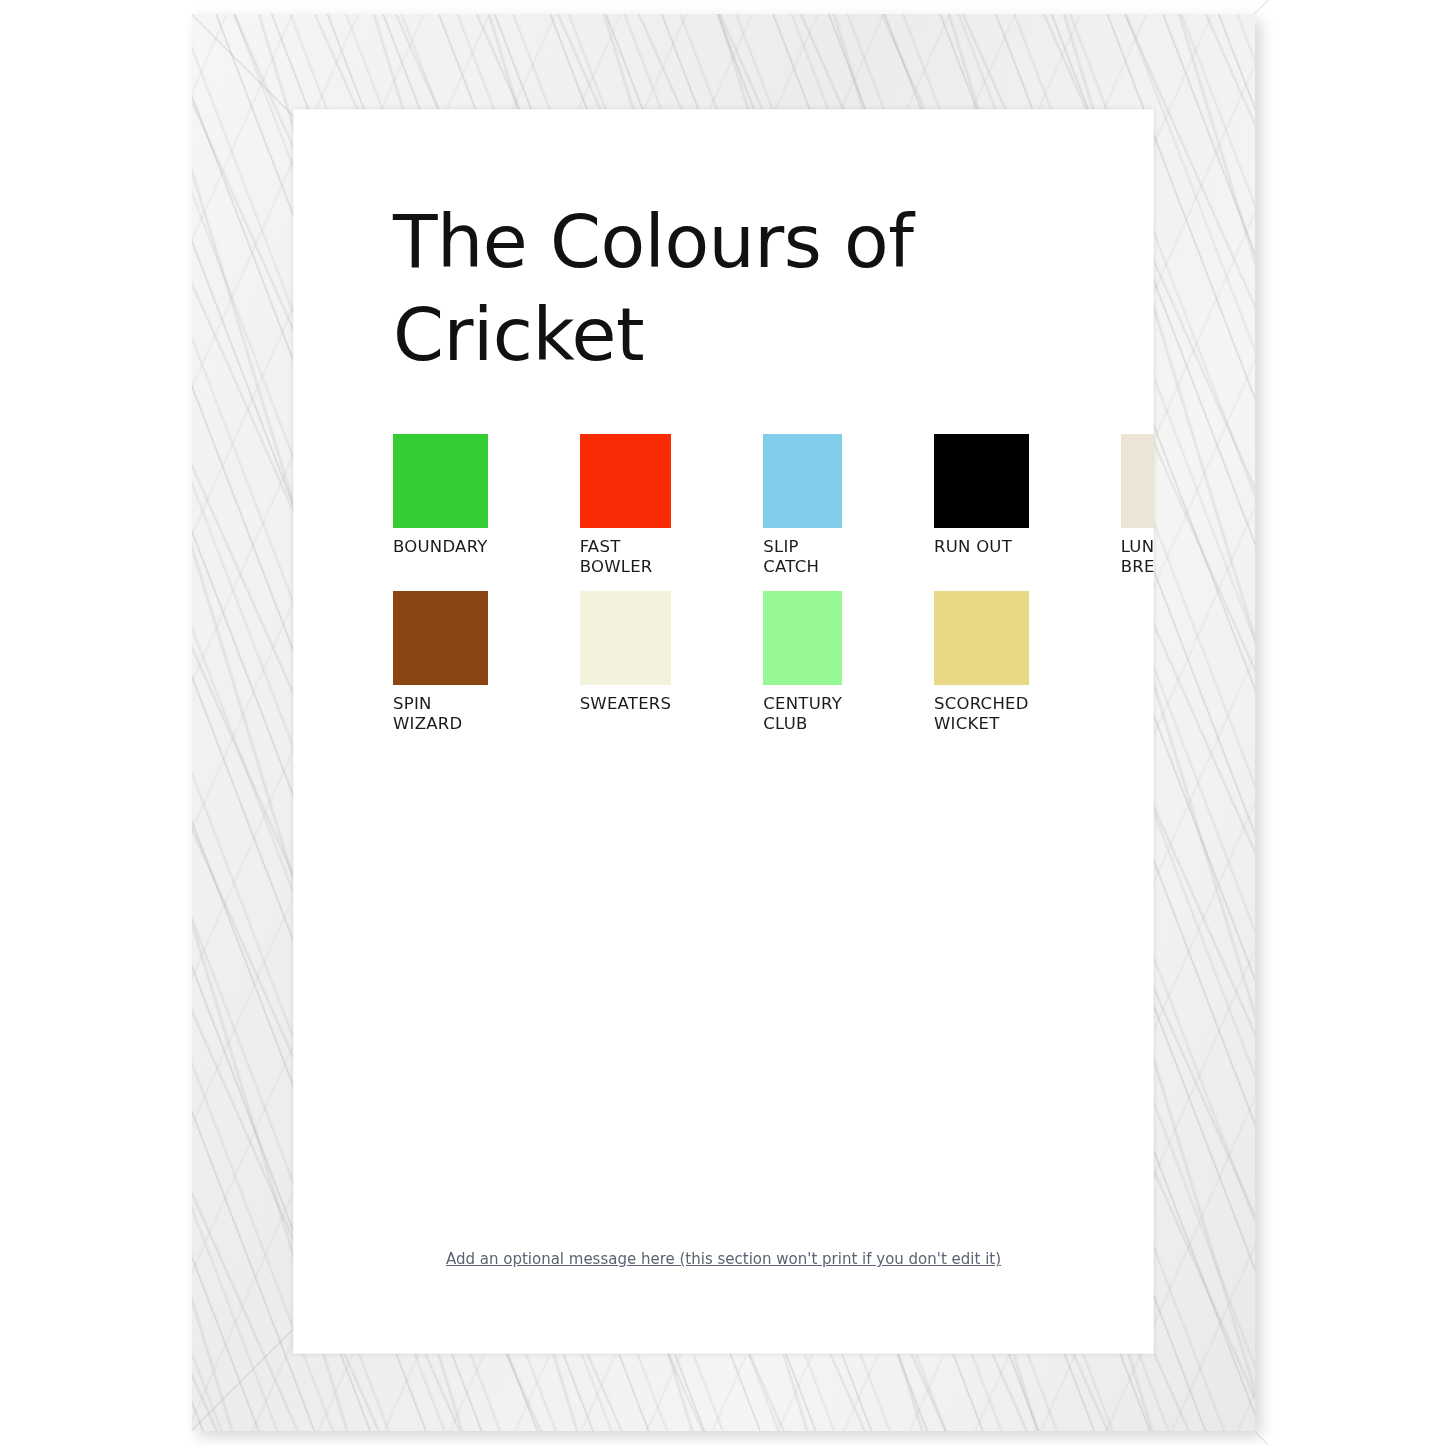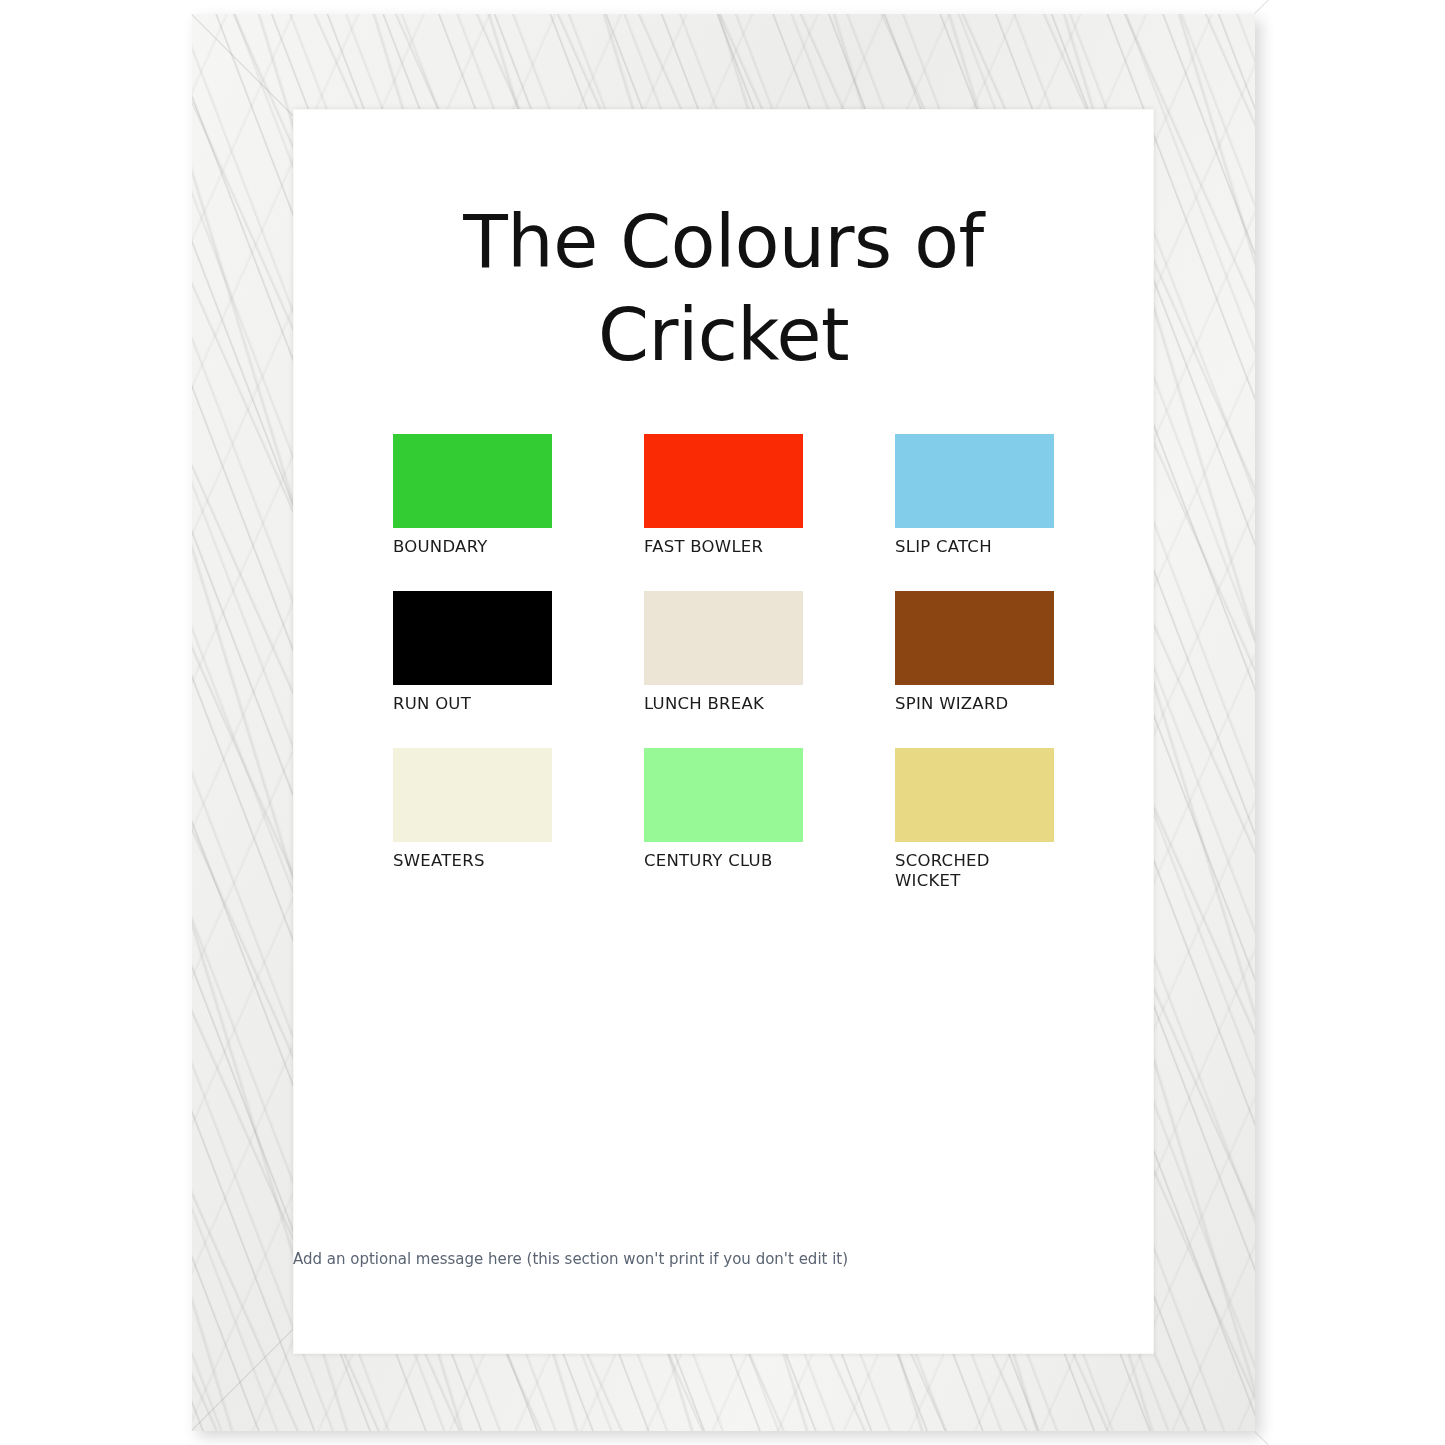--- a/index.html
+++ b/index.html
@@ -108,30 +108,29 @@
     padding: 10px 100px 0 100px;
   }
 
   .poster-title {
     font-family: "DejaVu Sans", sans-serif;
     font-weight: 400;
     font-size: 73px;
     line-height: 1.28;
     letter-spacing: -0.5px;
     color: #111111;
-    text-align: center;
     padding-top: 76px;
     white-space: pre-line;
   }
 
   
   .swatch-grid {
     margin-top: 52px;
     display: grid;
-    grid-template-columns: repeat(3, 1fr);
+    grid-template-columns: repeat(5, 1fr);
     column-gap: 92px;
     row-gap: 14px;
   }
 
   .swatch-cell {
     display: block;
   }
 
   .swatch-chip {
     width: 100%;
@@ -149,23 +148,25 @@
     text-transform: uppercase;
     min-height: 40px;
   }
 
   
   .poster-footer {
     position: absolute;
     left: 0;
     right: 0;
     bottom: 86px;
+    text-align: center;
     font-family: "DejaVu Sans", sans-serif;
     font-size: 15px;
     color: #5a6472;
+    text-decoration: underline;
   }
 </style>
 </head>
 <body>
 
 <div id="scene">
 
   <div id="frame">
     <div class="grain"></div>
     <div class="grain g2"></div>

